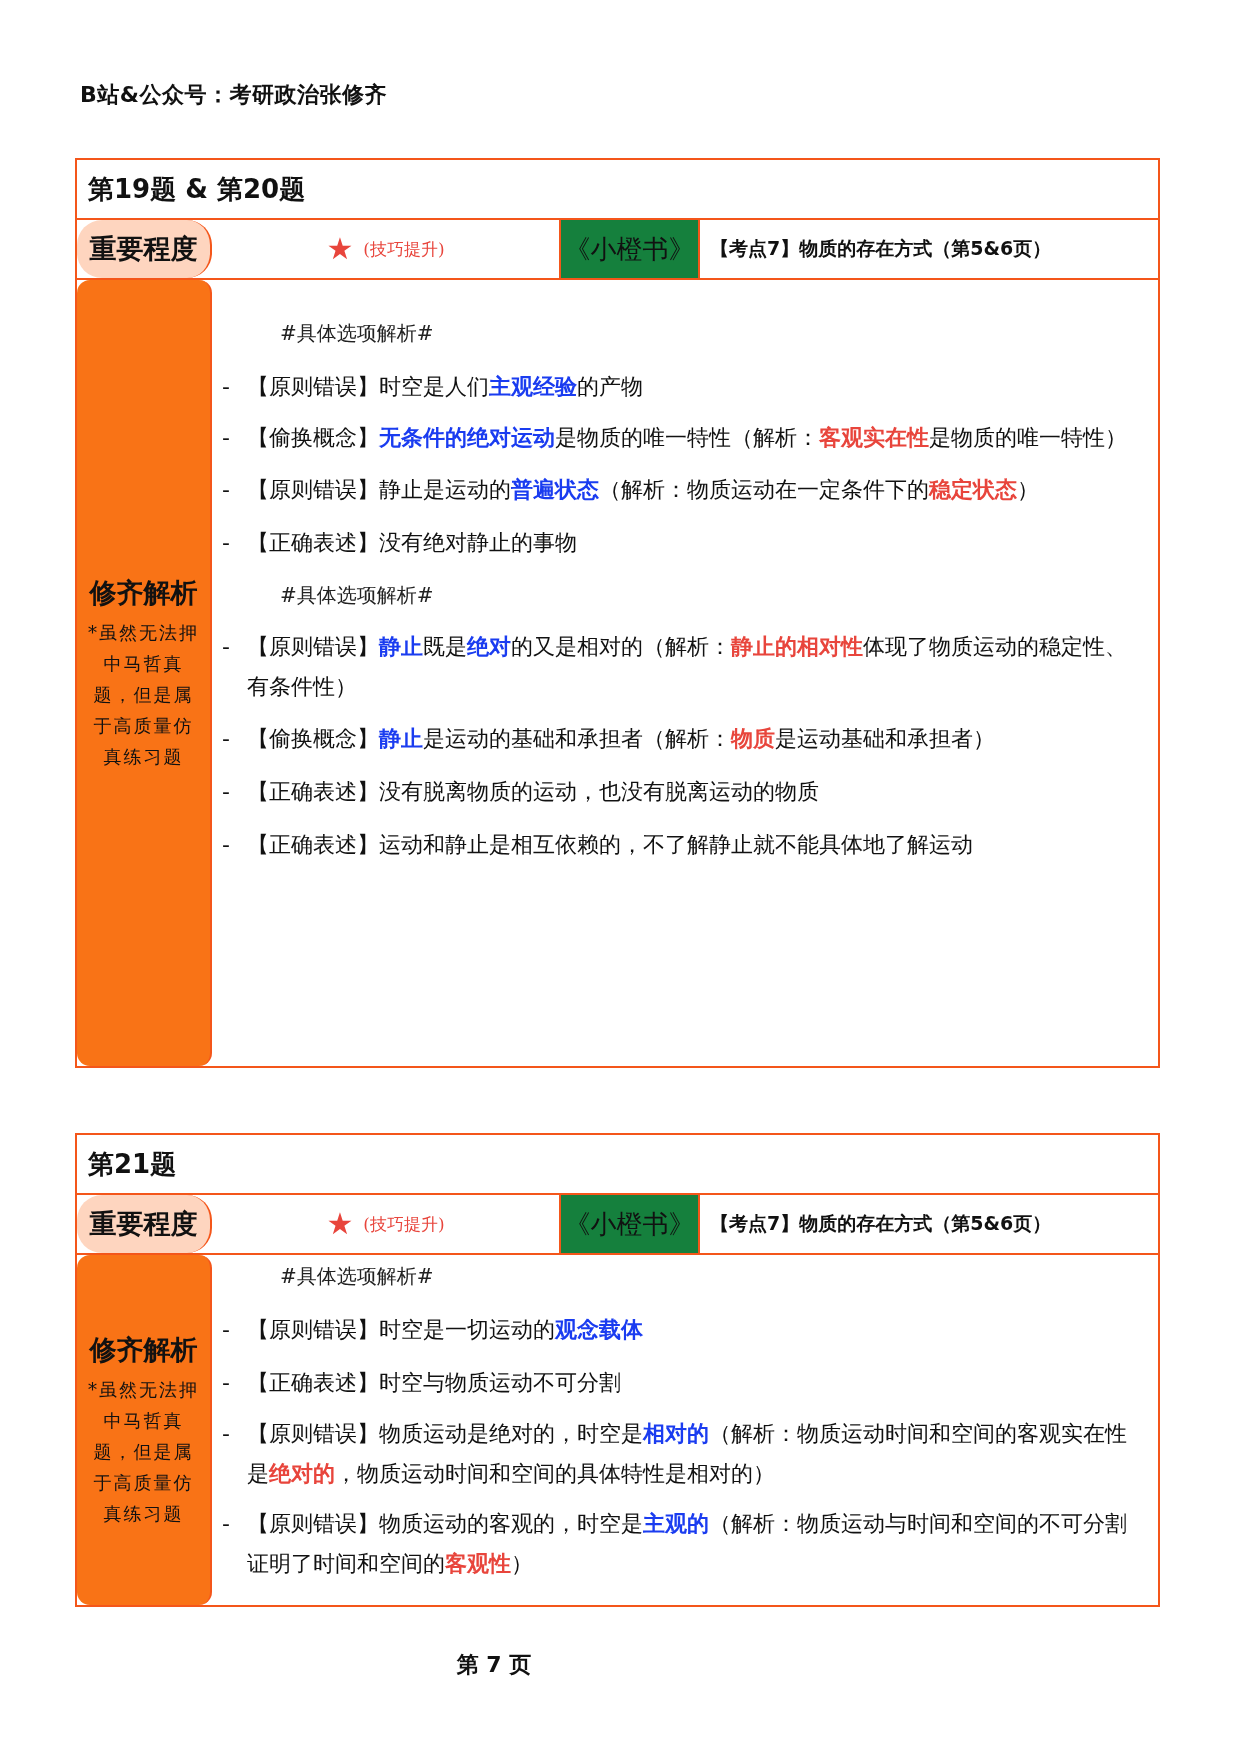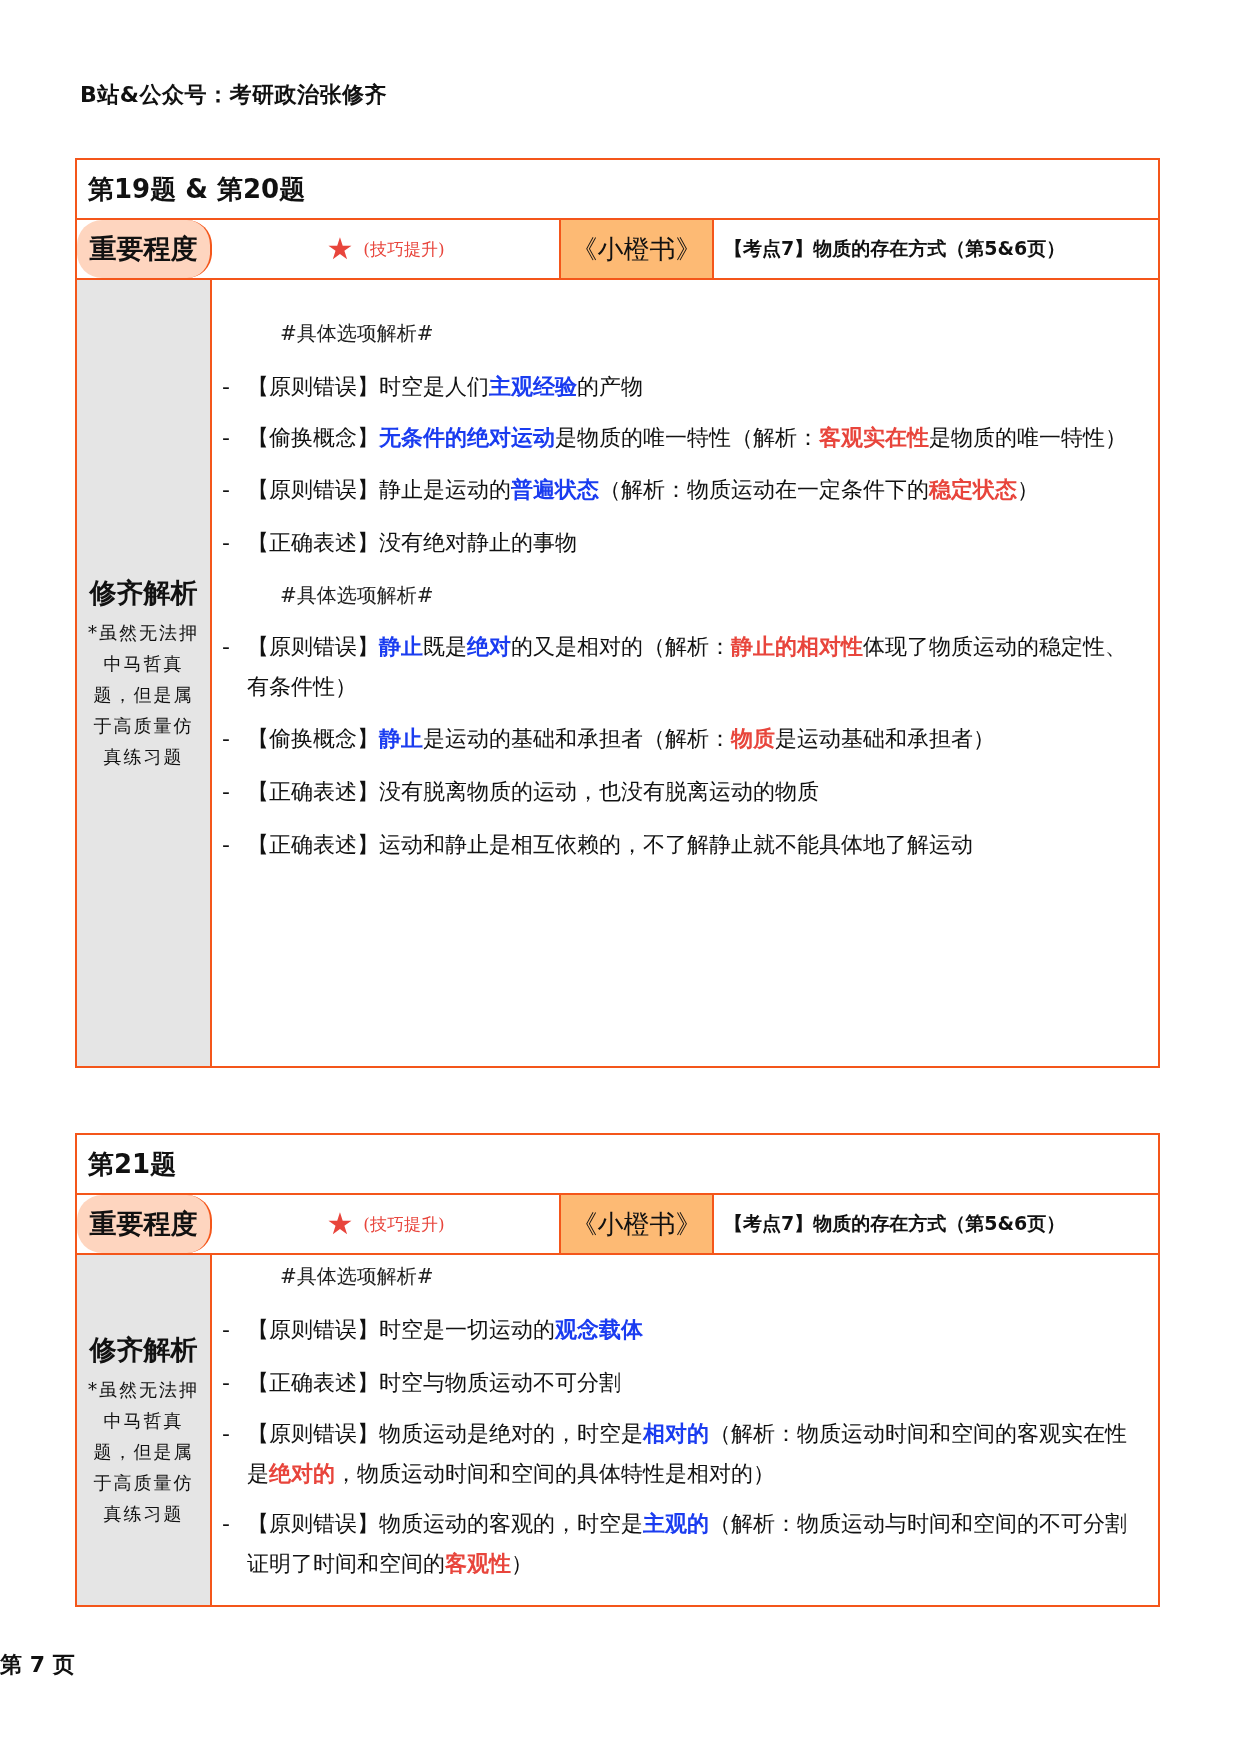--- a/index.html
+++ b/index.html
@@ -8,35 +8,35 @@
   .qtable { position: absolute; left: 75px; width: 1085px; border: 2.5px solid #f4561a; box-sizing: border-box; }
   .row { display: flex; border-bottom: 2.5px solid #f4561a; box-sizing: border-box; }
   .row:last-child { border-bottom: none; }
   .title-row { height: 60px; align-items: center; padding-left: 11px; font-size: 26px; font-weight: bold; }
   .meta-row { height: 60px; }
   .cell { display: flex; align-items: center; box-sizing: border-box; }
   .c-label { width: 135px; background: #fed5bf; border-right: 2.5px solid #f4561a; justify-content: center; font-size: 27px; font-weight: bold; border-radius: 25px; }
   .c-star { width: 349px; border-right: 2.5px solid #f4561a; justify-content: center; gap: 10px; }
   .star { color: #e8453c; font-size: 30px; line-height: 1; }
   .star-note { color: #e8453c; font-family: "DejaVu Serif", serif; font-size: 17px; }
-  .c-book { width: 153px; background: #fdba74; border-right: 2.5px solid #f4561a; justify-content: center; font-size: 26px; }
+  .c-book { width: 139px; background: #15803d; border-right: 2.5px solid #f4561a; justify-content: center; font-size: 26px; }
   .c-point { flex: 1; padding-left: 10px; font-size: 19px; font-weight: bold; }
   .body-row { align-items: stretch; }
-  .c-side { width: 135px; background: #e5e5e5; border-right: 2.5px solid #f4561a; flex-direction: column; justify-content: center; align-items: center; text-align: center; }
+  .c-side { width: 135px; background: #f97316; border-right: 2.5px solid #f4561a; flex-direction: column; justify-content: center; align-items: center; text-align: center; border-radius: 13px; }
   .side-title { font-size: 27px; font-weight: bold; margin-bottom: 6px; }
   .side-note { font-family: "DejaVu Serif", serif; font-size: 18px; line-height: 31px; width: 112px; letter-spacing: 2px; }
   .c-content { flex: 1; padding: 6px 12px 6px 10px; font-size: 22px; line-height: 43px; }
   .para { font-weight: bold; text-indent: 58px; line-height: 43px; margin: 0; }
   .wavy { color: #e8453c; text-decoration: underline wavy #e8453c; text-underline-offset: 8px; text-decoration-thickness: 1.5px; }
   .sec-head { font-family: "DejaVu Serif", serif; font-size: 20px; padding-left: 58px; color: #222; }
   .item { position: relative; padding-left: 25px; margin: 10px 0; }
   .item .dash { position: absolute; left: 0; top: 0; }
   .blue { color: #1a3cf0; font-weight: bold; }
   .red { color: #e8453c; font-weight: bold; }
-  .footer { position: absolute; left: 0; width: 988px; top: 1650px; text-align: left; font-size: 22px; font-weight: bold; }
+  .footer { position: absolute; left: 0; width: 988px; top: 1650px; text-align: center; font-size: 22px; font-weight: bold; }
   .sp { height: 26px; }
 </style>
 </head>
 <body>
 
 <div class="brand">B站&amp;公众号：考研政治张修齐</div>
 
 <div class="qtable" style="top:158px;">
   <div class="row title-row">第19题 &amp; 第20题</div>
   <div class="row meta-row">

